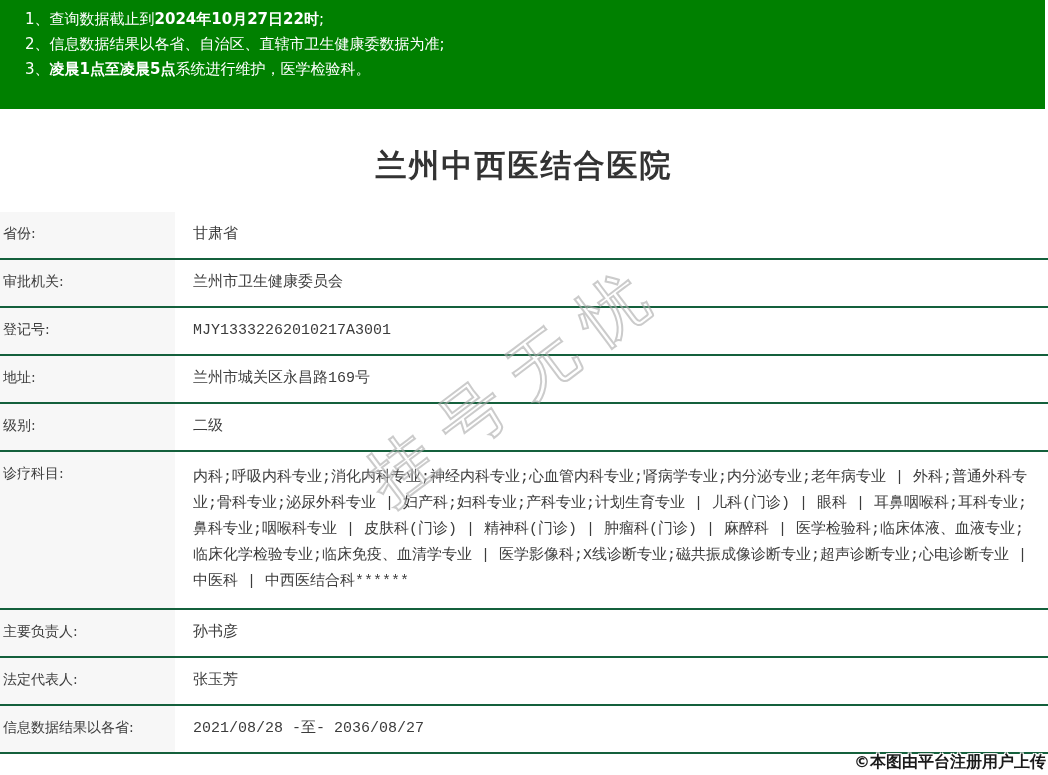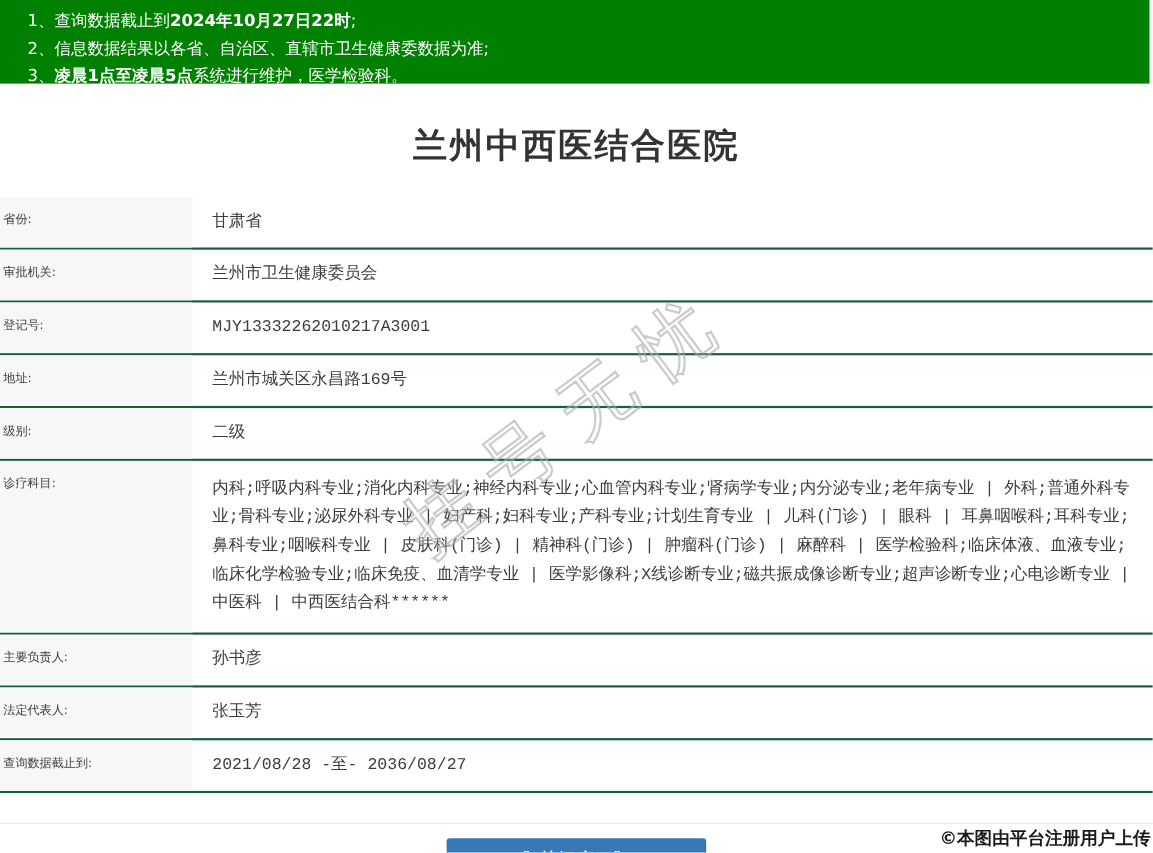--- a/index.html
+++ b/index.html
@@ -8,34 +8,34 @@
     --button-blue:#3879b5;
     --label-bg:#f7f7f7;
     --text-color:#3c3c3c;
   }
   *{box-sizing:border-box;margin:0;padding:0;}
   html,body{width:1048px;height:775px;overflow:hidden;background:#fff;
     font-family:"DejaVu Sans","Liberation Sans",sans-serif;color:var(--text-color);}
   .page{position:relative;width:1048px;height:775px;overflow:hidden;}
 
   
-  .banner{width:1045px;height:76px;background:var(--banner-green);
+  .banner{width:1045px;height:109px;background:var(--banner-green);
     padding:7px 0 4px 25px;color:#fff;}
   .banner .line{font-size:15px;line-height:25px;white-space:nowrap;}
   .banner .b{font-weight:bold;}
 
   
   .title{margin-top:36px;text-align:center;font-size:31px;font-weight:700;
     color:#333;letter-spacing:2px;}
 
   
   .info-table{margin-top:25px;width:1048px;}
   .trow{display:flex;border-bottom:2px solid var(--border-green);}
   .tlabel{width:175px;flex:0 0 175px;background:var(--label-bg);
-    padding:13px 4px 13px 3px;font-size:11px;}
+    padding:13px 4px 13px 3px;font-size:14px;}
   .tvalue{flex:1;padding:13px 10px 13px 18px;font-size:15px;line-height:26px;font-family:Liberation Mono, monospace;}
   .trow.single .tvalue{line-height:20px;}
 
   
   .watermark{position:absolute;left:516px;top:383px;z-index:5;
     transform:translate(-50%,-50%) rotate(-37deg);
     font-size:66px;letter-spacing:22px;white-space:nowrap;
     color:rgba(255,255,255,0.18);
     -webkit-text-stroke:2px rgba(168,168,168,0.6);
     pointer-events:none;}
@@ -92,21 +92,21 @@
     </div>
     <div class="trow single">
       <div class="tlabel">主要负责人:</div>
       <div class="tvalue">孙书彦</div>
     </div>
     <div class="trow single">
       <div class="tlabel">法定代表人:</div>
       <div class="tvalue">张玉芳</div>
     </div>
     <div class="trow single">
-      <div class="tlabel">查询数据截止到:</div>
+      <div class="tlabel">信息数据结果以各省:</div>
       <div class="tvalue">2021/08/28 -至- 2036/08/27</div>
     </div>
   </div>
 
   <div class="divider"></div>
 
   <div class="btn-wrap">
     <button class="close-btn">〖关闭窗口〗</button>
   </div>
 

